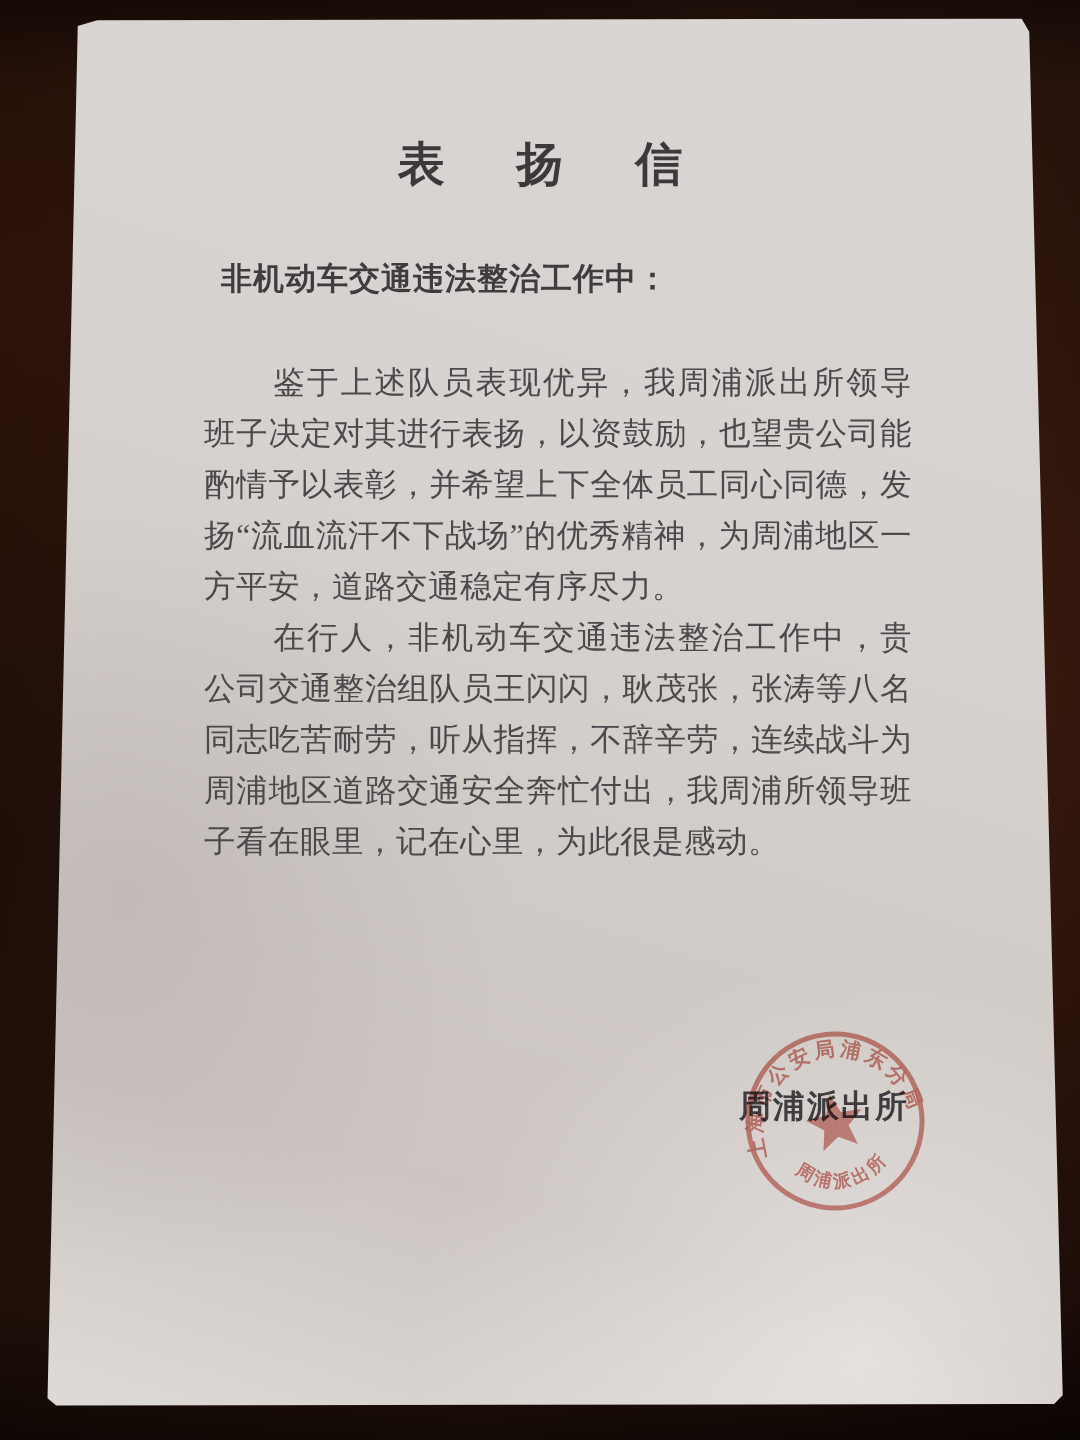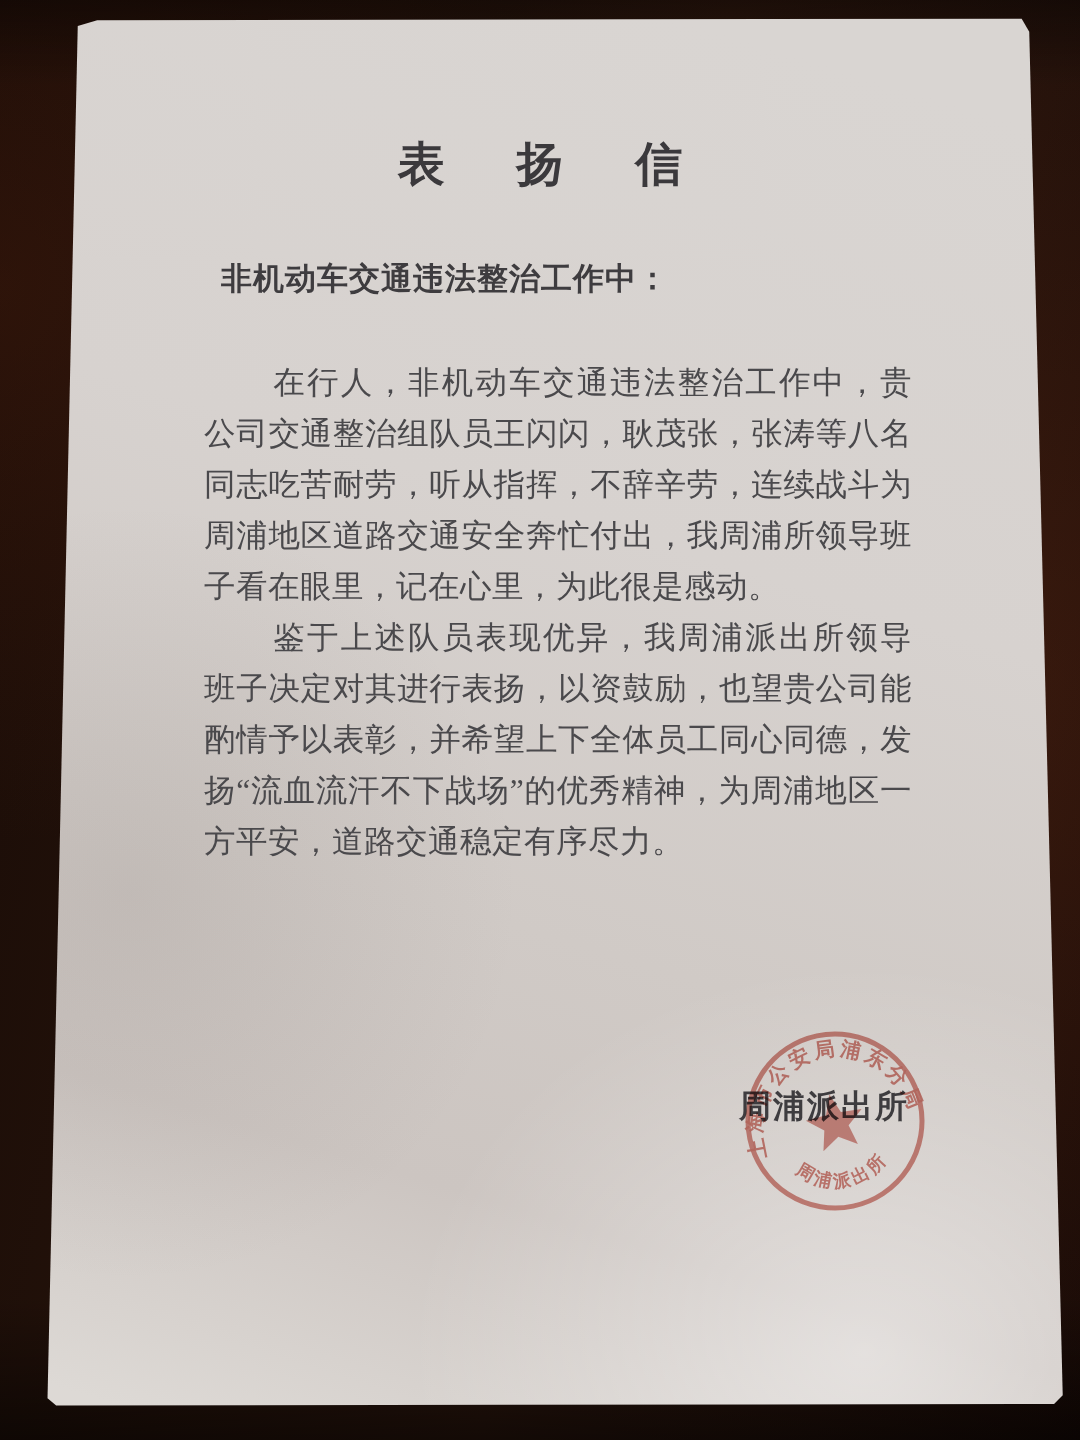--- a/index.html
+++ b/index.html
@@ -56,22 +56,22 @@
 <body>
 
 <div class="scene">
   <div class="paper">
 
     <div class="title">表 扬 信</div>
 
     <div class="salutation">非机动车交通违法整治工作中：</div>
 
     <div class="body-text">
+      <p>鉴于上述队员表现优异，我周浦派出所领导班子决定对其进行表扬，以资鼓励，也望贵公司能酌情予以表彰，并希望上下全体员工同心同德，发扬“流血流汗不下战场”的优秀精神，为周浦地区一方平安，道路交通稳定有序尽力。</p>
       <p>在行人，非机动车交通违法整治工作中，贵公司交通整治组队员王闪闪，耿茂张，张涛等八名同志吃苦耐劳，听从指挥，不辞辛劳，连续战斗为周浦地区道路交通安全奔忙付出，我周浦所领导班子看在眼里，记在心里，为此很是感动。</p>
-      <p>鉴于上述队员表现优异，我周浦派出所领导班子决定对其进行表扬，以资鼓励，也望贵公司能酌情予以表彰，并希望上下全体员工同心同德，发扬“流血流汗不下战场”的优秀精神，为周浦地区一方平安，道路交通稳定有序尽力。</p>
     </div>
 
     <div class="signature">周浦派出所</div>
 
 
     <svg class="stamp" viewBox="0 0 282 282" xmlns="http://www.w3.org/2000/svg">
       <defs>
         <path id="arcTop" d="M 69,172 A 75,75 0 1 1 213,172" fill="none"></path>
         <path id="arcBottom" d="M 88,178 A 63,63 0 0 0 194,178" fill="none"></path>
       </defs>

